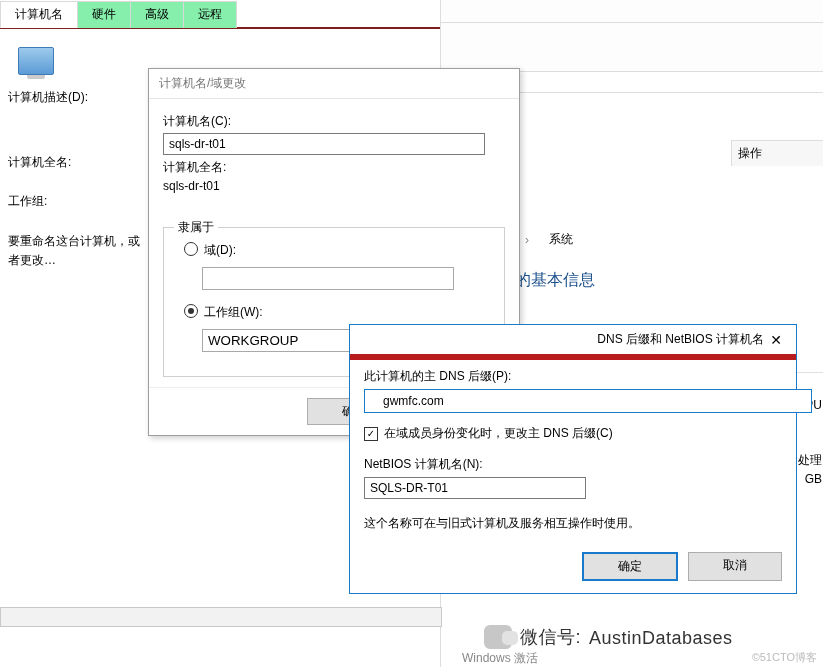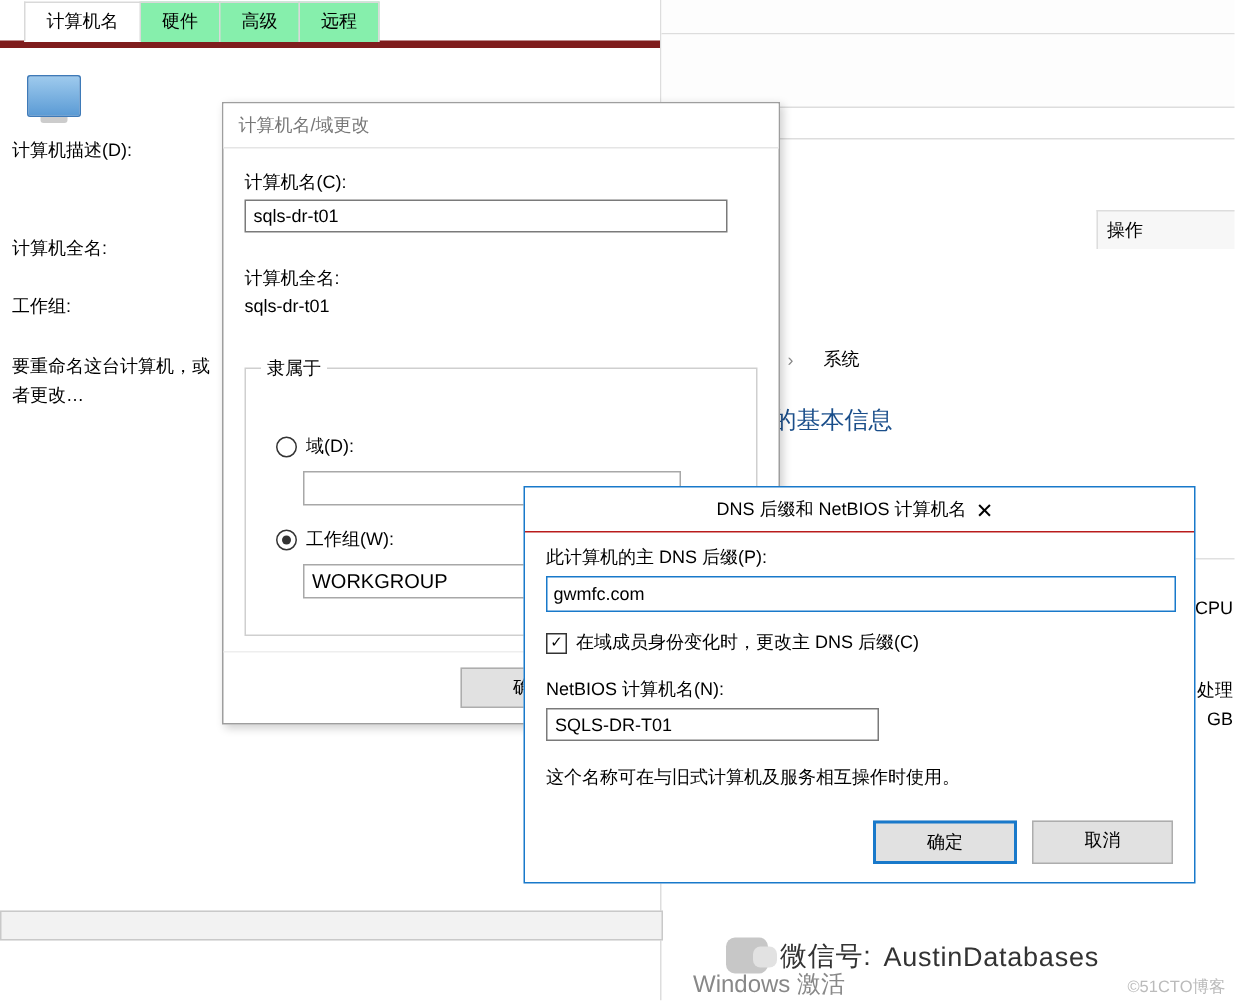--- a/index.html
+++ b/index.html
@@ -1,66 +1,66 @@
 <!DOCTYPE html>
 <html><head>
 <meta charset="utf-8">
 <style>
 html,body{margin:0;padding:0;font-family:"Microsoft YaHei","Segoe UI",sans-serif;font-size:12px;background:#fff;color:#000;width:823px;height:667px;overflow:hidden;position:relative}
-.tabstrip{display:flex;border-bottom:5px solid #7f1d1d;padding-left:16px}
+.tabstrip{display:flex;border-bottom:2px solid #7f1d1d;padding-left:0}
 .tab{padding:4px 14px;border:1px solid #d9d9d9;border-bottom:none;background:#86efac;margin-right:-1px;position:relative;top:1px}
 .tab.active{background:#fff;border-bottom:1px solid #fff;z-index:2}
 .sysprops-body{padding:12px 8px 8px 8px;position:relative}
 .infoline{display:flex;align-items:flex-start;gap:10px;margin:6px 0 14px 10px}
 .pcicon{width:34px;height:26px;background:linear-gradient(#9ecaed,#5b9bd5);border:1px solid #3e7ab8;border-radius:2px;position:relative;flex:none}
 .pcicon::after{content:"";position:absolute;left:8px;bottom:-5px;width:18px;height:4px;background:#ccc;border-radius:0 0 2px 2px}
 .row{display:flex;align-items:center;margin:3px 0 8px 0}
 .lbl{width:110px}
 .help{margin:4px 0 14px 0;line-height:1.6}
 .dlg{position:absolute;background:#fff;border:1px solid #9e9e9e;box-shadow:2px 2px 6px rgba(0,0,0,.2)}
 .dlg .title{background:#fff;color:#777;padding:6px 10px;border-bottom:1px solid #e5e5e5;font-size:12px}
 .dlg .content{padding:10px 14px}
-.field{margin:4px 0 22px 0}
+.field{margin:4px 0 4px 0}
 .field label{display:block;margin-bottom:3px}
 .txt{width:310px;padding:3px 5px;border:1px solid #7a7a7a;font-family:inherit;font-size:12px;background:#fff}
-.group{border:1px solid #cfcfcf;padding:28px 14px 16px 14px;margin-top:6px;position:relative}
+.group{border:1px solid #cfcfcf;padding:12px 14px 16px 14px;margin-top:6px;position:relative}
 .group .legend{position:absolute;top:-9px;left:10px;background:#fff;padding:0 4px}
-.radio-row{display:flex;align-items:center;gap:6px;margin:15px 0 4px 6px}
+.radio-row{display:flex;gap:6px;margin:2px 0 4px 6px}
 .radio{width:12px;height:12px;border:1px solid #333;border-radius:50%;display:inline-flex;align-items:center;justify-content:center}
 .radio.checked::after{content:"";width:6px;height:6px;background:#333;border-radius:50%}
 .grp-input{width:240px;padding:3px 5px;border:1px solid #a8a8a8;margin:4px 0 8px 24px;background:#fff}
 .btns{display:flex;justify-content:flex-end;gap:10px;padding:10px 14px;border-top:1px solid #eee}
 .btn{min-width:72px;padding:4px 10px;border:1px solid #adadad;background:#e1e1e1;text-align:center;cursor:default}
 
 .dlg3{position:absolute;left:349px;top:324px;width:446px;border:1px solid #1979ca;background:#fff}
-.dlg3 .tbar{display:flex;justify-content:center;align-items:center;padding:6px 8px;border-bottom:1px solid #b91c1c;color:#000}
+.dlg3 .tbar{display:flex;justify-content:flex-end;align-items:center;padding:6px 8px;border-bottom:6px solid #b91c1c;color:#000}
 .dlg3 .close{width:24px;text-align:center;font-size:14px}
 .dlg3 .body{padding:8px 14px 4px 14px}
-.dns-input{width:410px;padding:4px 4px;border:1px solid #1979ca;font-family:inherit;font-size:12px}
+.dns-input{width:410px;padding:4px 18px;border:1px solid #1979ca;font-family:inherit;font-size:12px}
 .cbrow{display:flex;align-items:center;gap:6px;margin:12px 0 14px 0}
 .cb{width:12px;height:12px;border:1px solid #333;display:inline-flex;align-items:center;justify-content:center;font-size:10px;line-height:1}
 .nb-input{width:210px;padding:3px 5px;border:1px solid #7a7a7a;font-family:inherit;font-size:12px;background:#fff}
 .dlg3 .btns{border-top:none;padding:10px 14px 12px 0}
 .btn.primary{border:2px solid #1979ca;background:#e1e1e1}
 
 .bgwin{position:absolute;left:440px;top:0;width:383px;height:667px;background:#fff;border-left:1px solid #ddd}
 .bgwin .thinbar{height:22px;border-bottom:1px solid #ddd;background:#fdfdfd}
 .bgwin .cmdbar{height:20px;border-bottom:1px solid #ddd}
 .bgwin .opcol{position:absolute;right:0;top:140px;width:80px;border-left:1px solid #ddd;border-top:1px solid #ddd;padding:4px 6px;font-size:12px;background:#f7f7f7}
 .bgwin .crumb{padding:10px 0 14px 52px;color:#000;display:flex;gap:20px;align-items:center;margin-top:128px}
 .bgwin .crumb .sep{color:#888}
 .bgwin .h1{color:#1a4e8a;font-size:16px;padding:8px 0 8px 10px}
 .bgwin .sub{padding:6px 0 4px 10px}
 .rlabel{position:absolute;right:2px;font-size:12px;color:#000}
 .hr{border-top:1px solid #e0e0e0;margin:4px 0}
 .wmark{position:absolute;right:6px;bottom:2px;color:#bbb;font-size:11px}
 .wechat{position:absolute;left:484px;bottom:18px;display:flex;align-items:flex-end;gap:8px;font-size:18px;color:#333;font-weight:400;letter-spacing:.5px}
 .wcicon{width:28px;height:24px;border-radius:6px;background:#c7c7c7;position:relative}
 .wcicon::after{content:"";position:absolute;right:-6px;top:6px;width:16px;height:14px;background:#e2e2e2;border-radius:5px}
-.activate{position:absolute;left:462px;bottom:0;font-size:16px;color:#888}
+.activate{position:absolute;left:462px;bottom:0;font-size:12px;color:#888}
 .stubbar{position:absolute;left:0;bottom:40px;width:440px;height:18px;border:1px solid #c9c9c9;background:#f2f2f2}
 .morebtn{position:absolute;left:357px;top:534px;width:22px;height:20px;border:1px solid #adadad;background:#e1e1e1}
 </style>
 </head>
 <body>
 
 <div class="bgwin">
   <div class="thinbar"></div>
   <div class="thinbar" style="height:48px"></div>
   <div class="cmdbar"></div>

